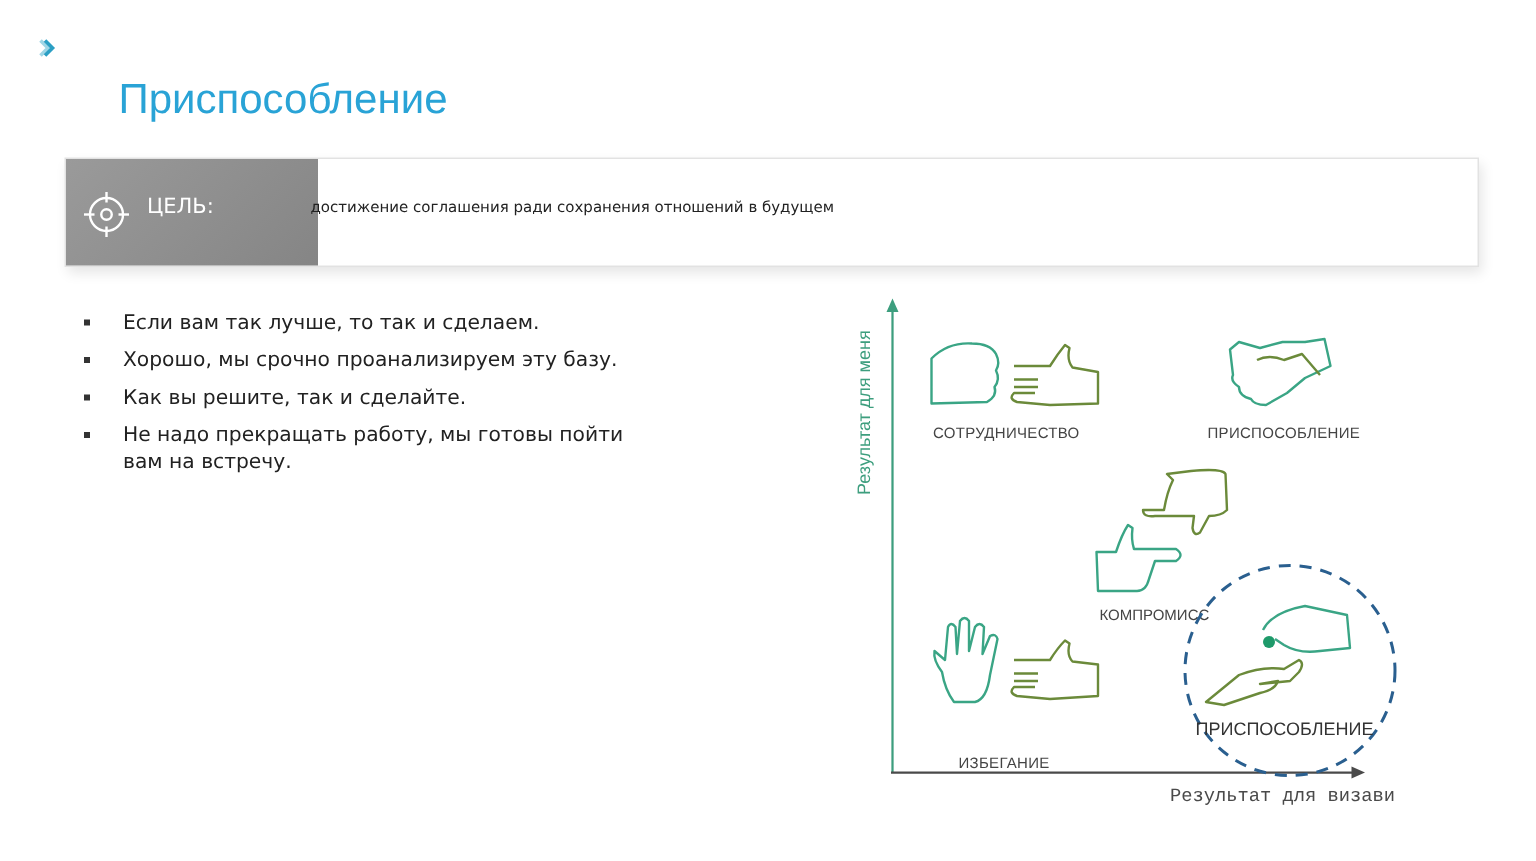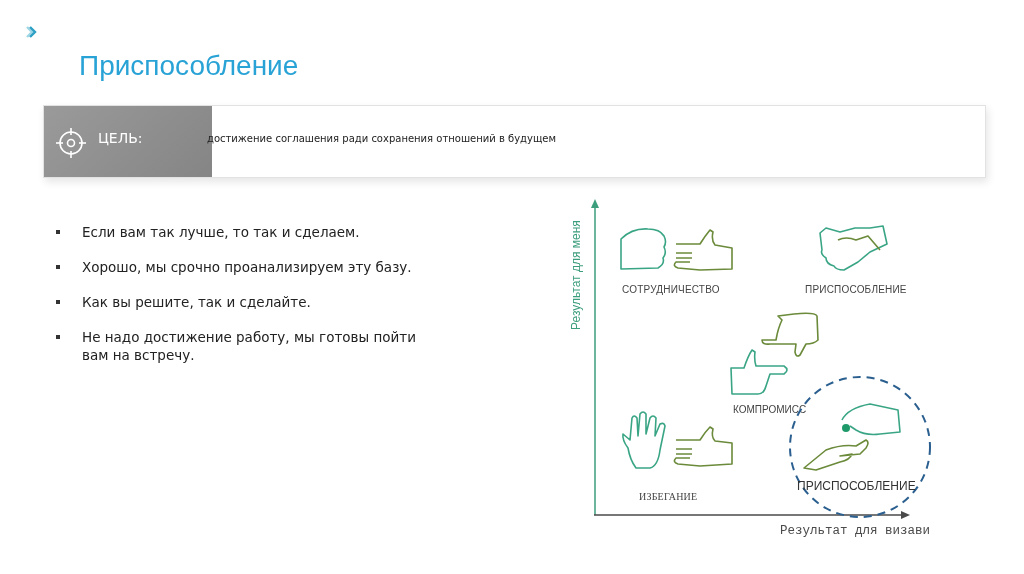--- a/index.html
+++ b/index.html
@@ -5,21 +5,21 @@
   html,body{margin:0;padding:0;}
   body{width:1024px;height:574px;background:#ffffff;position:relative;overflow:hidden;font-family:"Liberation Sans",sans-serif;}
   .nav-chevron{position:absolute;left:24px;top:24px;width:16px;height:16px;}
   .title{position:absolute;left:79px;top:50px;font-size:28px;color:#29a3d6;font-family:"Liberation Sans",sans-serif;font-weight:normal;margin:0;}
   .goal-box{position:absolute;left:43px;top:105px;width:941px;height:71px;background:#fff;border:1px solid #e2e2e2;box-shadow:2px 4px 8px rgba(0,0,0,0.10);}
   .goal-label{position:absolute;left:0;top:0;width:168px;height:71px;background:linear-gradient(135deg,#9a9a9a,#858585);}
   .goal-label .icon{position:absolute;left:10px;top:20px;width:34px;height:34px;}
   .goal-label .txt{position:absolute;left:54px;top:24px;color:#fff;font-size:14px;font-family:"DejaVu Sans",sans-serif;}
   .goal-text{position:absolute;left:163px;top:27px;font-size:10px;color:#222;font-family:"DejaVu Sans",sans-serif;}
   .bullets{position:absolute;left:56px;top:206px;margin:0;padding:0;list-style:none;font-family:"DejaVu Sans",sans-serif;font-size:13.5px;color:#222;}
-  .bullets li{position:relative;padding-left:26px;line-height:18px;margin-bottom:7px;width:360px;margin-top:17px;}
+  .bullets li{position:relative;padding-left:26px;line-height:18px;margin-bottom:7px;width:360px;}
   .bullets li::before{content:"";position:absolute;left:0;top:7px;width:4px;height:4px;background:#333;}
   .diagram{position:absolute;left:0;top:0;width:1024px;height:574px;pointer-events:none;}
   .lbl{position:absolute;font-size:10px;color:#444;letter-spacing:0.2px;font-family:"Liberation Sans",sans-serif;}
   .axis-x-label{position:absolute;left:780px;top:524px;font-size:12.5px;color:#4a4a4a;font-family:Liberation Mono, monospace;}
   .axis-y-label{position:absolute;left:569px;top:330px;transform:rotate(-90deg);transform-origin:0 0;font-size:12px;color:#3d9e7e;white-space:nowrap;}
   .accom-lbl{position:absolute;left:797px;top:479px;font-size:12px;color:#333;}
 </style>
 </head>
 <body>
 
@@ -42,21 +42,21 @@
     </svg>
     <span class="txt">ЦЕЛЬ:</span>
   </div>
   <div class="goal-text">достижение соглашения ради сохранения отношений в будущем</div>
 </div>
 
 <ul class="bullets">
   <li>Если вам так лучше, то так и сделаем.</li>
   <li>Хорошо, мы срочно проанализируем эту базу.</li>
   <li>Как вы решите, так и сделайте.</li>
-  <li>Не надо достижение работу, мы готовы пойти вам на встречу.</li>
+  <li>Не надо прекращать работу, мы готовы пойти вам на встречу.</li>
 </ul>
 
 <svg class="diagram" viewBox="0 0 1024 574">
 
   <g>
     <line x1="595" y1="515" x2="595" y2="203" stroke="#3d9e7e" stroke-width="1.5"></line>
     <path d="M591 208 L595 199 L599 208 Z" fill="#3d9e7e"></path>
     <line x1="594" y1="515" x2="906" y2="515" stroke="#4a4a4a" stroke-width="1.5"></line>
     <path d="M901 511 L910 515 L901 519 Z" fill="#4a4a4a"></path>
   </g>
@@ -86,17 +86,17 @@
     <path d="M842 420 Q848 408 870 404 L898 410 L900 432 L880 434 Q866 436 856 430 L850 426" stroke="#3aa585"></path>
     <circle cx="846" cy="428" r="4" fill="#1e9a6a" stroke="none"></circle>
     <path d="M804 468 L826 450 Q842 444 856 446 L866 440 Q870 442 866 448 L860 454 L840 456 L852 454 Q850 460 840 462 L816 470 Z" stroke="#6b8a3a"></path>
   </g>
 
   <circle cx="860" cy="447" r="70" fill="none" stroke="#2a5f8f" stroke-width="2" stroke-dasharray="8 6"></circle>
 </svg>
 
 <span class="lbl" style="left:622px;top:284px;">СОТРУДНИЧЕСТВО</span>
 <span class="lbl" style="left:805px;top:284px;">ПРИСПОСОБЛЕНИЕ</span>
-<span class="lbl" style="left:639px;top:491px;font-family:Liberation Serif, serif;">ИЗБЕГАНИЕ</span>
+<span class="lbl" style="left:639px;top:504px;">ИЗБЕГАНИЕ</span>
 <span class="accom-lbl">ПРИСПОСОБЛЕНИЕ</span>
 
 <span class="axis-y-label">Результат для меня</span>
 <span class="axis-x-label">Результат для визави</span>
 
 </body></html>

